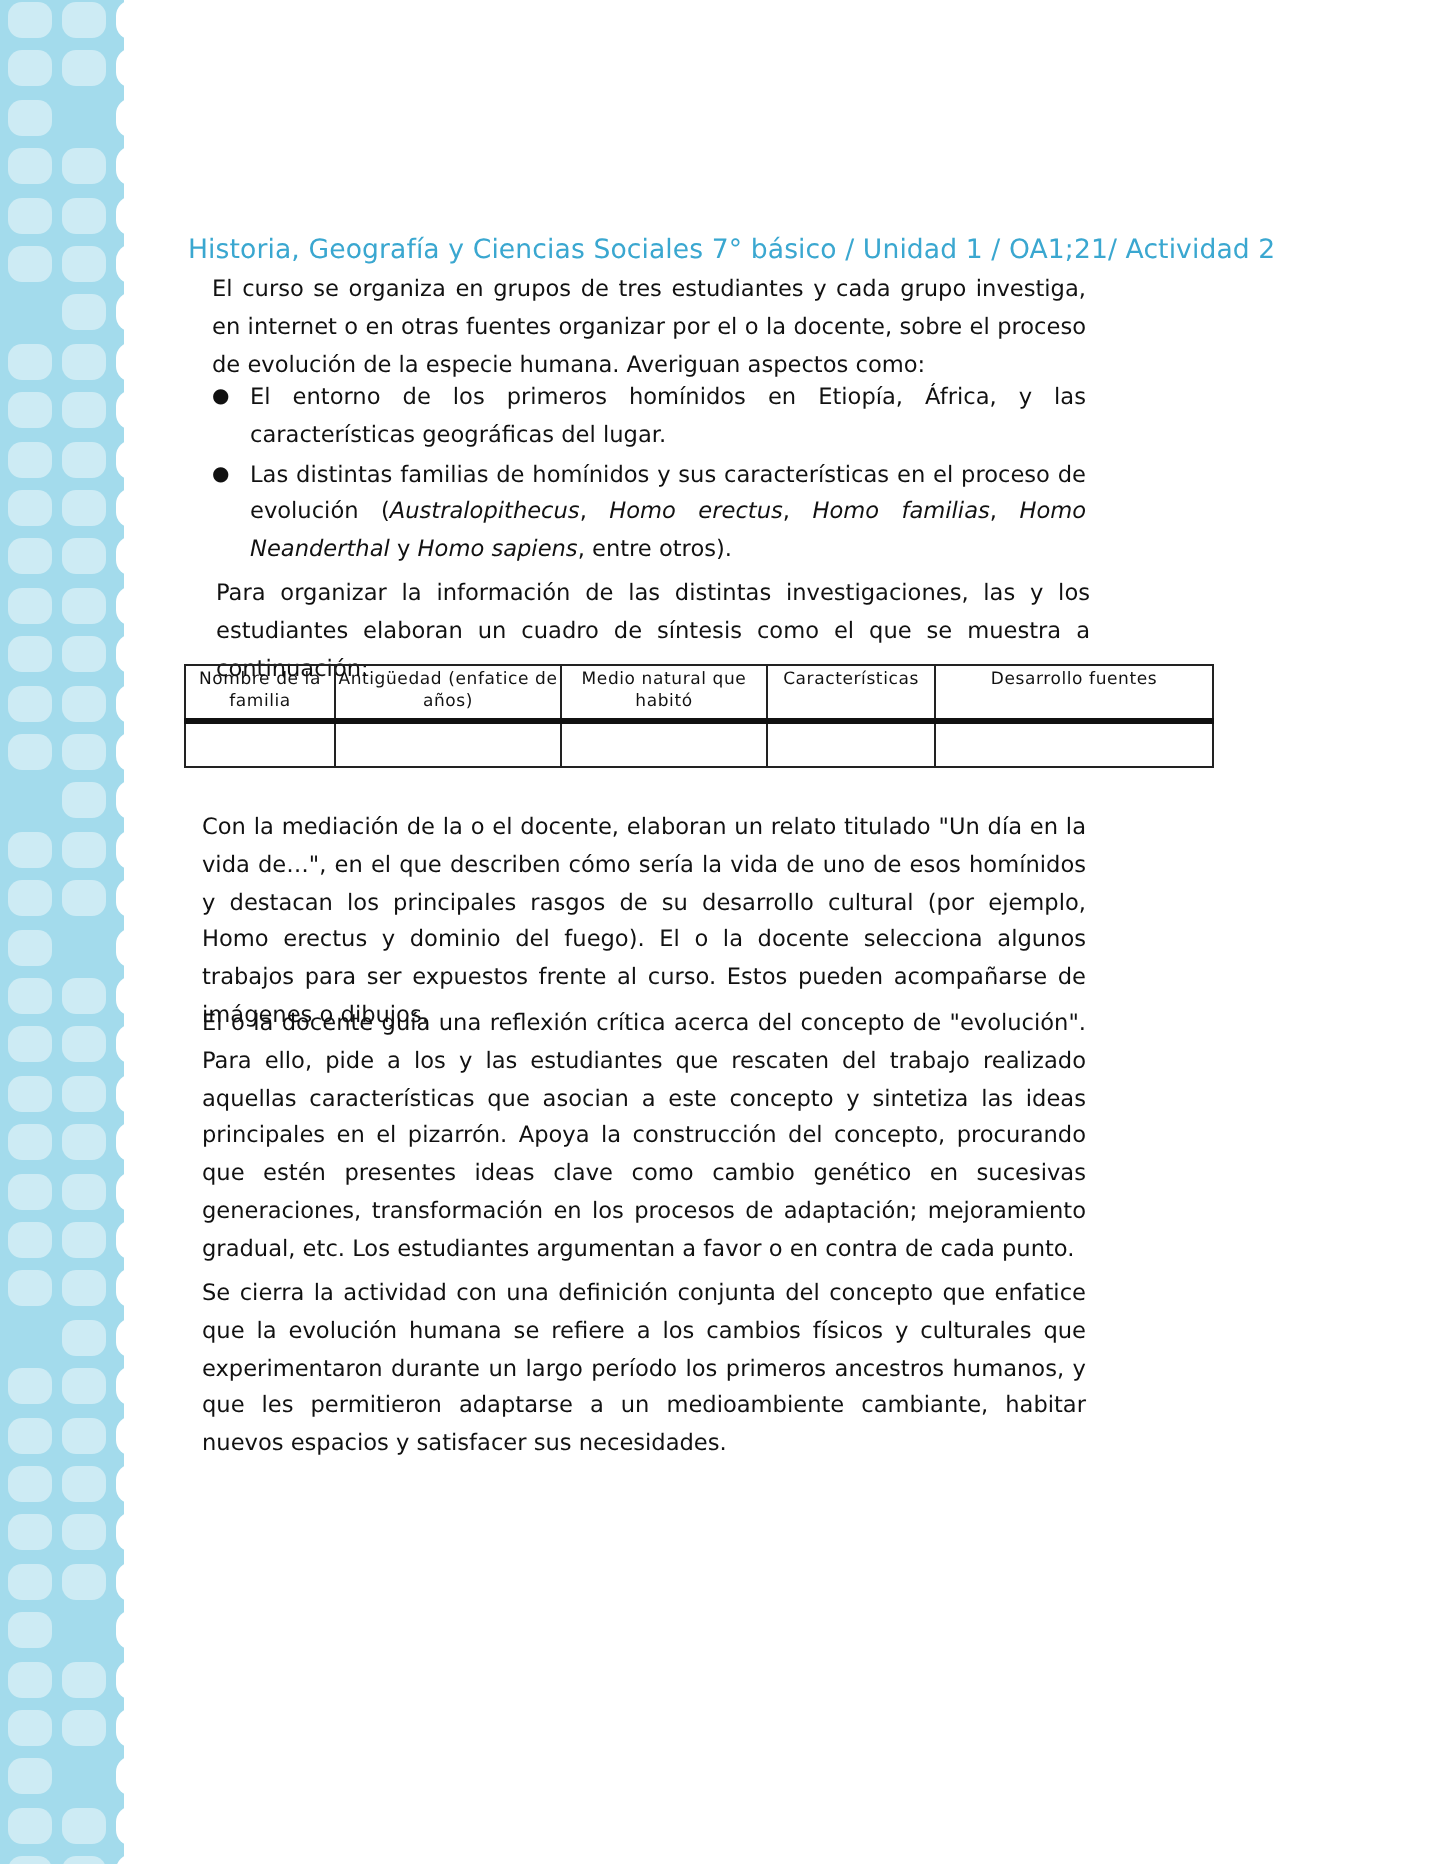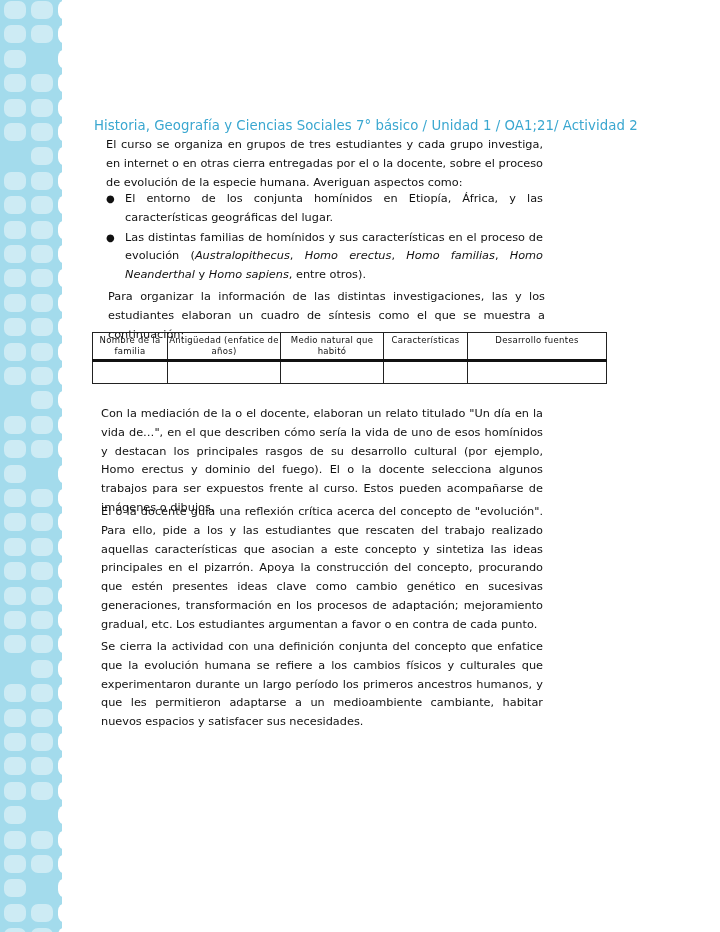--- a/index.html
+++ b/index.html
@@ -250,26 +250,26 @@
     </div>
     <div class="strip-row" style="top: 925.2px;">
       <div class="tile c1"></div>
       <div class="tile c2"></div>
       <div class="tab"></div>
     </div>
   </div>
 
 <div class="header">Historia, Geografía y Ciencias Sociales 7° básico / Unidad 1 / OA1;21/ Actividad 2</div>
 
-<p class="p" style="top:136px;">El curso se organiza en grupos de tres estudiantes y cada grupo investiga, en internet o en otras cierra entregadas por el o la docente, sobre el proceso de evolución de la especie humana. Averiguan aspectos como:</p>
+<p class="p" style="top:136px;">El curso se organiza en grupos de tres estudiantes y cada grupo investiga, en internet o en otras fuentes organizar por el o la docente, sobre el proceso de evolución de la especie humana. Averiguan aspectos como:</p>
 
 <ul class="bullets">
   <li>
     <span class="dot">●</span>
-    <span>El entorno de los conjunta homínidos en Etiopía, África, y las características geográficas del lugar.</span>
+    <span>El entorno de los primeros homínidos en Etiopía, África, y las características geográficas del lugar.</span>
   </li>
   <li>
     <span class="dot">●</span>
     <span>Las distintas familias de homínidos y sus características en el proceso de evolución (</span><em>Australopithecus</em><span>, </span><em>Homo erectus</em><span>, </span><em>Homo familias</em><span>, </span><em>Homo Neanderthal</em><span> y </span><em>Homo sapiens</em><span>, entre otros).</span>
   </li>
 </ul>
 
 <p class="p" style="top:288px; left:108px; width:437px;">Para organizar la información de las distintas investigaciones, las y los estudiantes elaboran un cuadro de síntesis como el que se muestra a continuación:</p>
 
 <table class="summary">

